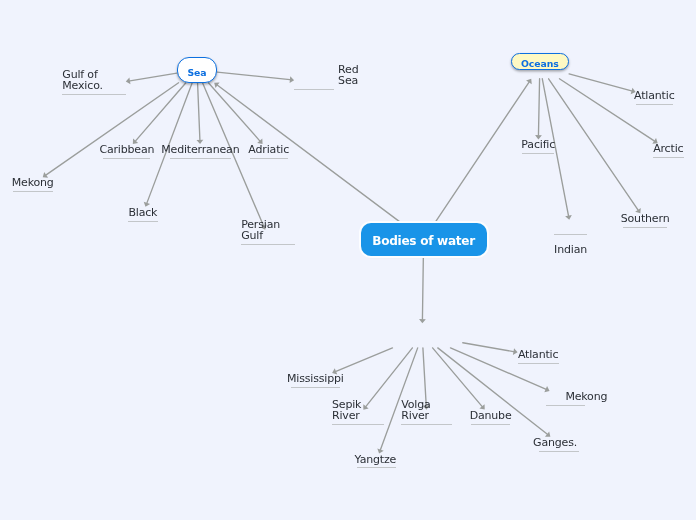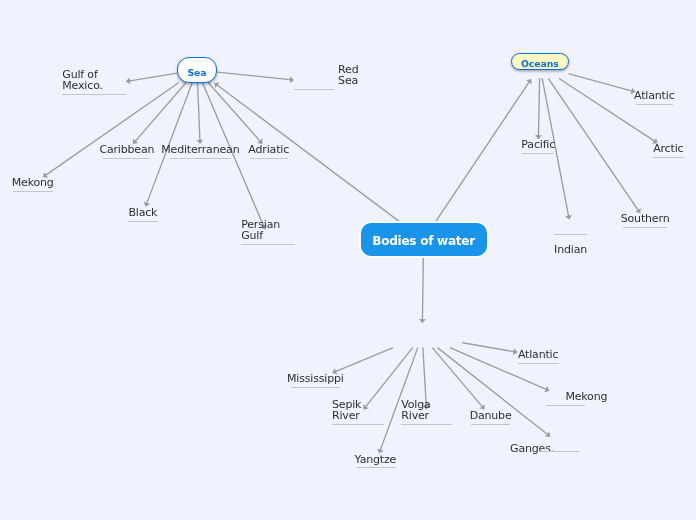--- a/index.html
+++ b/index.html
@@ -156,21 +156,21 @@
   </div>
   <div class="leaf-rule" style="left: 332px; top: 423.6px; width: 51.7px; background: rgb(195, 198, 201);"></div>
   <div class="node leaf-node" style="left: 401.3px; top: 409.7px; width: 51.2px; color: rgb(43, 47, 54);">
     <span>Volga River</span>
   </div>
   <div class="leaf-rule" style="left: 401.3px; top: 423.6px; width: 51.2px; background: rgb(195, 198, 201);"></div>
   <div class="node leaf-node" style="left: 471.2px; top: 409.6px; width: 38.8px; color: rgb(43, 47, 54);">
     <span>Danube</span>
   </div>
   <div class="leaf-rule" style="left: 471.2px; top: 423.5px; width: 38.8px; background: rgb(195, 198, 201);"></div>
-  <div class="node leaf-node" style="left: 512px; top: 436.7px; width: 40.2px; color: rgb(43, 47, 54); margin-top: 6px;">
+  <div class="node leaf-node" style="left: 535px; top: 436.7px; width: 40.2px; color: rgb(43, 47, 54);">
     <span>Ganges.</span>
   </div>
   <div class="leaf-rule" style="left: 539.1px; top: 450.6px; width: 40.2px; background: rgb(195, 198, 201);"></div>
   <div class="node leaf-node" style="left: 356.9px; top: 453.5px; width: 39.3px; color: rgb(43, 47, 54); justify-content: flex-end;">
     <span>Yangtze</span>
   </div>
   <div class="leaf-rule" style="left: 356.9px; top: 467.4px; width: 39.3px; background: rgb(195, 198, 201);"></div>
 </div>
 
 </body></html>

